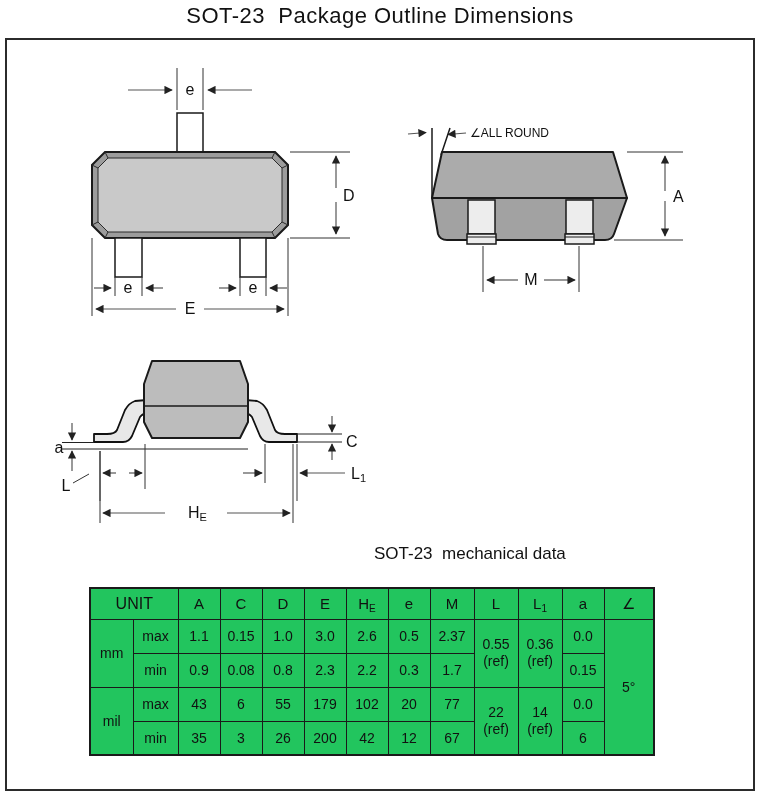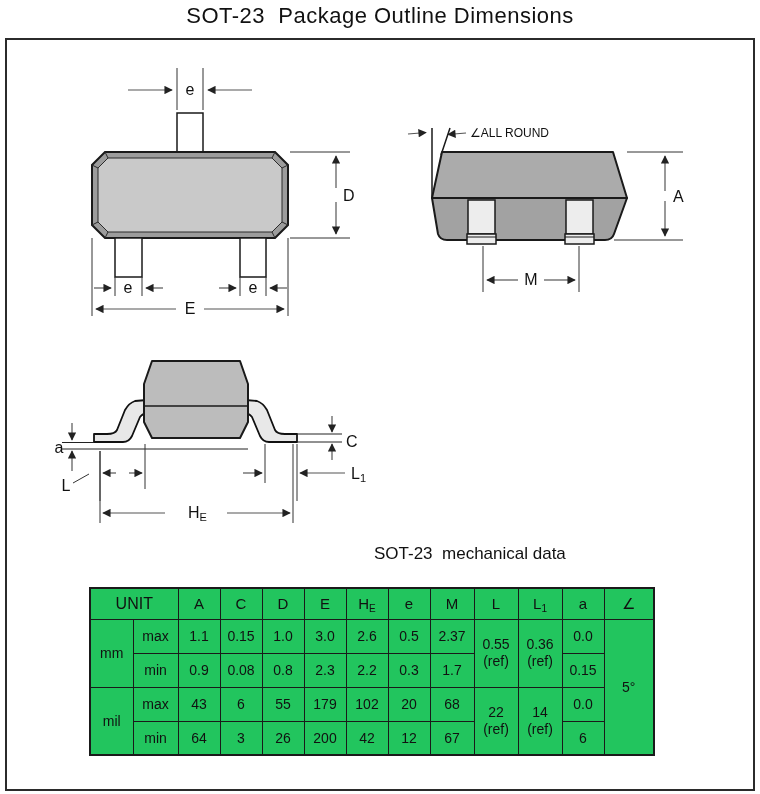--- a/index.html
+++ b/index.html
@@ -293,34 +293,34 @@
   </tr>
   <tr class="datarow">
     <td rowspan="2"><span>mil</span></td>
     <td><span>max</span></td>
     <td><span>43</span></td>
     <td><span>6</span></td>
     <td><span>55</span></td>
     <td><span>179</span></td>
     <td><span>102</span></td>
     <td><span>20</span></td>
-    <td><span>68</span></td>
+    <td><span>77</span></td>
     <td rowspan="2" class="ref-cell">
           <div>22</div>
           <div>(ref)</div>
         </td>
     <td rowspan="2" class="ref-cell">
           <div>14</div>
           <div>(ref)</div>
         </td>
     <td><span>0.0</span></td>
   </tr>
   <tr class="datarow">
     <td><span>min</span></td>
-    <td><span>64</span></td>
+    <td><span>35</span></td>
     <td><span>3</span></td>
     <td><span>26</span></td>
     <td><span>200</span></td>
     <td><span>42</span></td>
     <td><span>12</span></td>
     <td><span>67</span></td>
     <td><span>6</span></td>
   </tr>
 </tbody>
   </table>

